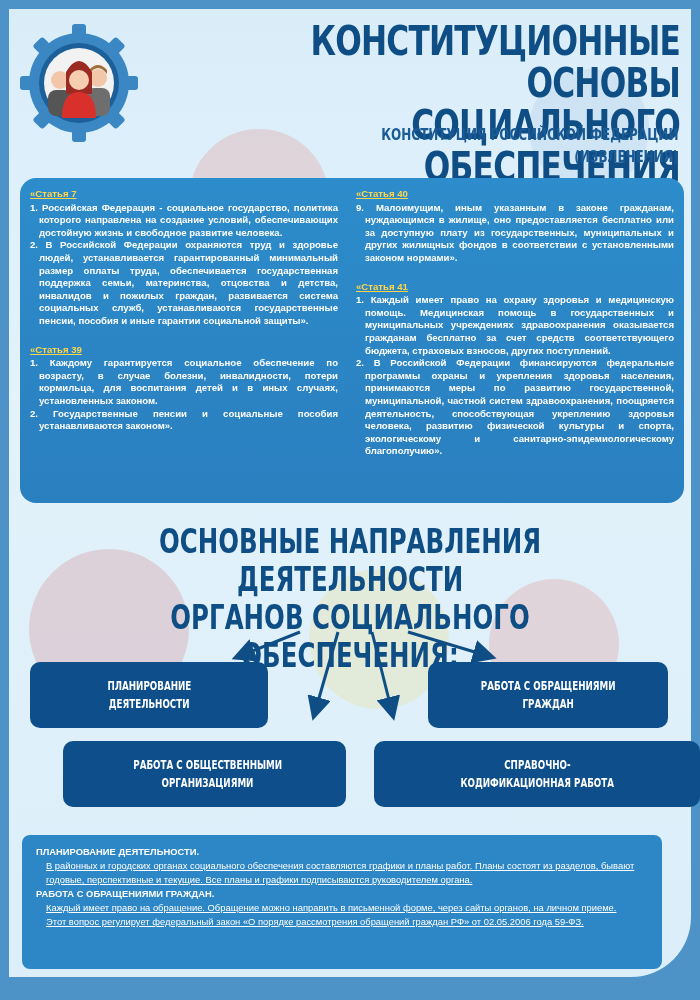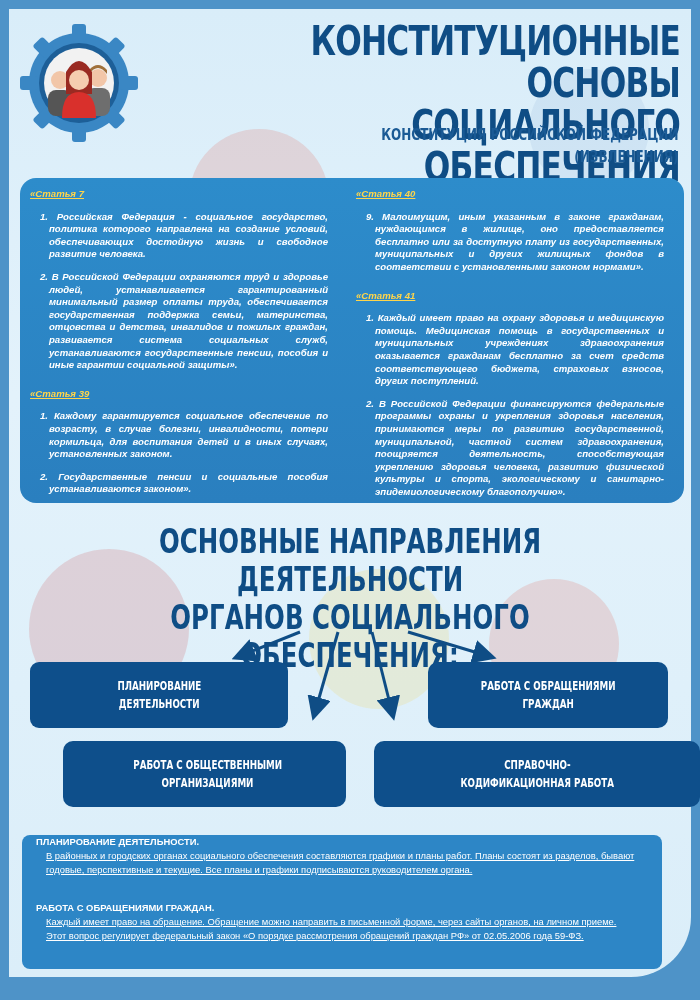--- a/index.html
+++ b/index.html
@@ -13,39 +13,39 @@
   .logo { position:absolute; left:18px; top:22px; width:122px; height:122px; }
   .title { position:absolute; left:160px; top:20px; width:520px; text-align:right;
            font-family:"DejaVu Sans", sans-serif; font-weight:bold; color:#0f4d85;
            font-size:40px; line-height:42px; letter-spacing:-1px; transform:scaleX(.78);
            transform-origin:right top; text-transform:uppercase; }
   .subtitle { position:absolute; right:22px; top:124px; text-align:right; color:#1a5a95;
               font-family:"DejaVu Sans", sans-serif; font-weight:bold; font-size:15px; line-height:22px;
               transform:scaleX(.8); transform-origin:right top; }
   .article-panel { position:absolute; left:20px; top:178px; width:664px; height:325px;
                    background:linear-gradient(180deg,#2d8ccb,#2a7fbf); border-radius:16px; }
-  .col { position:absolute; top:10px; color:#fff; font-size:9.6px; line-height:12.6px; font-weight:bold;font-style:italic; }
+  .col { position:absolute; top:10px; color:#fff; font-size:9.6px; line-height:12.6px; font-weight:bold; }
   .col.left { left:10px; width:308px; }
   .col.right { left:336px; width:318px; }
   .art-head { color:#ffd54a; text-decoration:underline; font-weight:bold; margin-bottom:1px; }
-  .art-item { text-align:justify; padding-left:9px; text-indent:-9px; margin:10px; }
+  .art-item { text-align:justify; padding-left:9px; text-indent:-9px; margin:0; }
   .art-block { margin-bottom:16px; }
   .h2 { position:absolute; left:0; top:522px; width:700px; text-align:center;
         font-family:"DejaVu Sans", sans-serif; font-weight:bold; color:#0f4d85;
         font-size:34px; line-height:38px; transform:scaleX(.72); transform-origin:center top;
         text-transform:uppercase; }
   .dir-box { position:absolute; background:#0e4f8b; color:#fff; border-radius:10px;
              display:flex; align-items:center; justify-content:center; text-align:center;
              font-family:"DejaVu Sans", sans-serif; font-weight:bold; font-size:13px; line-height:18px;
              text-transform:uppercase; }
   .dir-box span { display:inline-block; transform:scaleX(.82); }
   .arrows { position:absolute; left:0; top:0; width:700px; height:1000px; pointer-events:none; }
   .info-panel { position:absolute; left:22px; top:835px; width:640px; height:134px;
                 background:#2d86c6; border-radius:8px; color:#fff; font-size:9.4px; line-height:14px; }
-  .info-head { font-weight:bold; padding-left:14px; }
+  .info-head { font-weight:bold; padding-left:14px; margin-top:10px; }
   .info-text { padding:0 24px;text-decoration:underline; }
 </style>
 </head>
 <body>
 
 <div class="frame"></div>
 <div class="inner">
   <div class="bg-deco" style="left:180px;top:120px;width:140px;height:140px;background:#e45a4a;"></div>
   <div class="bg-deco" style="left:520px;top:60px;width:120px;height:120px;background:#8fb4d6;"></div>
   <div class="bg-deco" style="left:300px;top:560px;width:140px;height:140px;background:#f3d24a;"></div>
@@ -126,31 +126,31 @@
     </marker>
   </defs>
   <g stroke="#0f4d85" stroke-width="3" fill="none" marker-end="url(#ah)">
     <line x1="300" y1="632" x2="240" y2="656"></line>
     <line x1="338" y1="632" x2="315" y2="712"></line>
     <line x1="372" y1="632" x2="392" y2="712"></line>
     <line x1="408" y1="632" x2="488" y2="656"></line>
   </g>
 </svg>
 
-<div class="dir-box" style="left:30px;top:662px;width:258px;height:66px;border-radius:9px;">
+<div class="dir-box" style="left:30px;top:662px;width:238px;height:66px;">
   <span><span>Планирование</span><br><span>деятельности</span></span>
 </div>
 <div class="dir-box" style="left:428px;top:662px;width:240px;height:66px;">
   <span><span>Работа с обращениями</span><br><span>граждан</span></span>
 </div>
 <div class="dir-box" style="left:63px;top:741px;width:276px;height:66px;padding-left:7px;">
   <span><span>Работа с общественными</span><br><span>организациями</span></span>
 </div>
 <div class="dir-box" style="left:374px;top:741px;width:326px;height:66px;">
   <span><span>Справочно-</span><br><span>кодификационная работа</span></span>
 </div>
 
 <div class="info-panel">
   <div class="info-head">ПЛАНИРОВАНИЕ ДЕЯТЕЛЬНОСТИ.</div>
   <div class="info-text">В районных и городских органах социального обеспечения составляются графики и планы работ. Планы состоят из разделов, бывают годовые, перспективные и текущие.  Все планы и графики подписываются руководителем органа.</div>
-  <div class="info-head" style="margin-top:24px;">РАБОТА С ОБРАЩЕНИЯМИ ГРАЖДАН.</div>
+  <div class="info-head" style="margin-top:0;">РАБОТА С ОБРАЩЕНИЯМИ ГРАЖДАН.</div>
   <div class="info-text">Каждый имеет право на обращение. Обращение можно направить в письменной форме, через сайты органов, на личном приеме. Этот вопрос регулирует федеральный закон «О порядке рассмотрения обращений граждан РФ» от 02.05.2006 года 59-ФЗ.</div>
 </div>
 
 </body></html>

